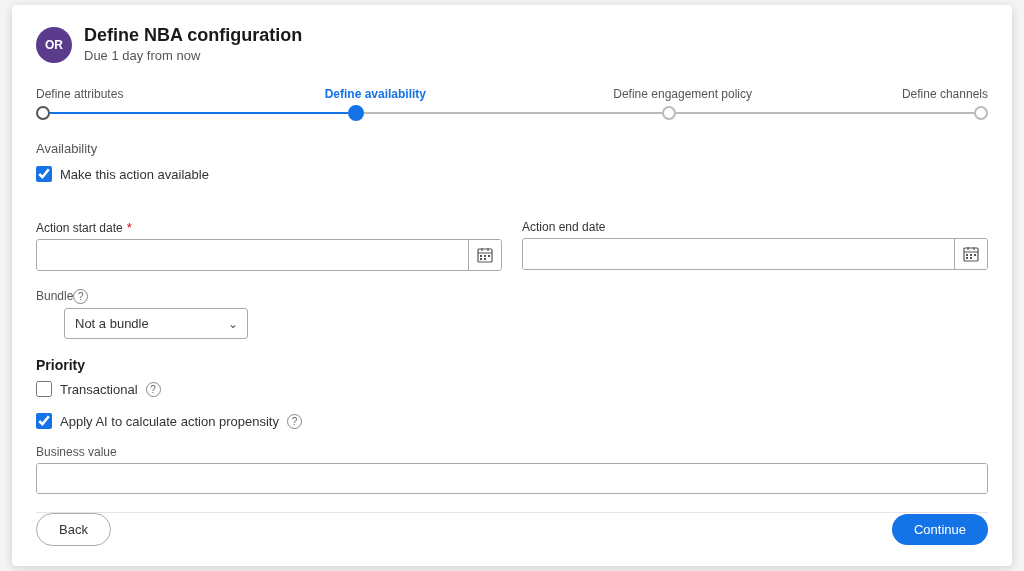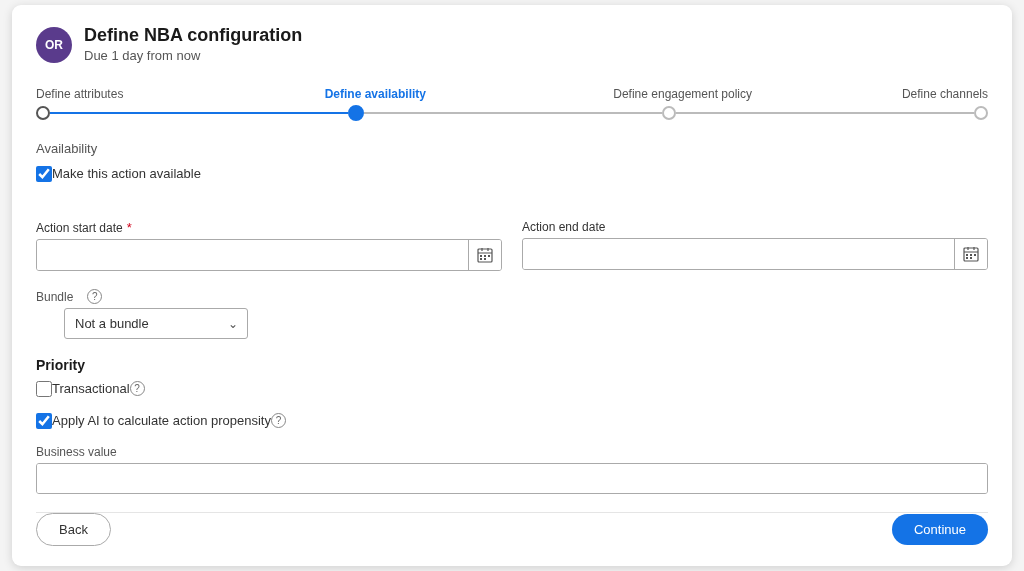--- a/index.html
+++ b/index.html
@@ -7,21 +7,21 @@
       font-family: -apple-system, BlinkMacSystemFont, 'Segoe UI', sans-serif;
       font-size: 13px;
       background: #f4f4f4;
       display: flex;
       align-items: center;
       justify-content: center;
       min-height: 100vh;
     }
     .modal {
       background: #fff;
-      border-radius: 9px;
+      border-radius: 4px;
       width: 1000px;
       min-height: 545px;
       padding: 20px 24px 20px 24px;
       box-shadow: 0 2px 10px rgba(0,0,0,0.15);
       position: relative;
       display: flex;
       flex-direction: column;
     }
     .header {
       display: flex;
@@ -54,21 +54,22 @@
       margin-top: 2px;
     }
     
     .section-title {
       font-size: 13px;
       color: #555;
       margin-bottom: 10px;
     }
     .checkbox-row {
       display: flex;
-      gap: 0;
+      align-items: center;
+      gap: 8px;
       margin-bottom: 16px;
     }
     .checkbox-row label {
       font-size: 13px;
       color: #333;
     }
     input[type="checkbox"] {
       width: 16px;
       height: 16px;
       accent-color: #1473e6;
@@ -122,22 +123,22 @@
       align-items: center;
     }
     .bundle-group {
       margin-bottom: 18px;
     }
     .bundle-label {
       font-size: 12px;
       color: #555;
       margin-bottom: 4px;
       display: flex;
-      align-items: center;
-      gap: 14px;
+      align-items: flex-start;
+      gap: 0;
     }
     .select-wrapper {
       position: relative;
       width: 212px;
       padding-left: 28px;
     }
     .select-wrapper select {
       width: 100%;
       padding: 7px 30px 7px 10px;
       border: 1px solid #aaa;

